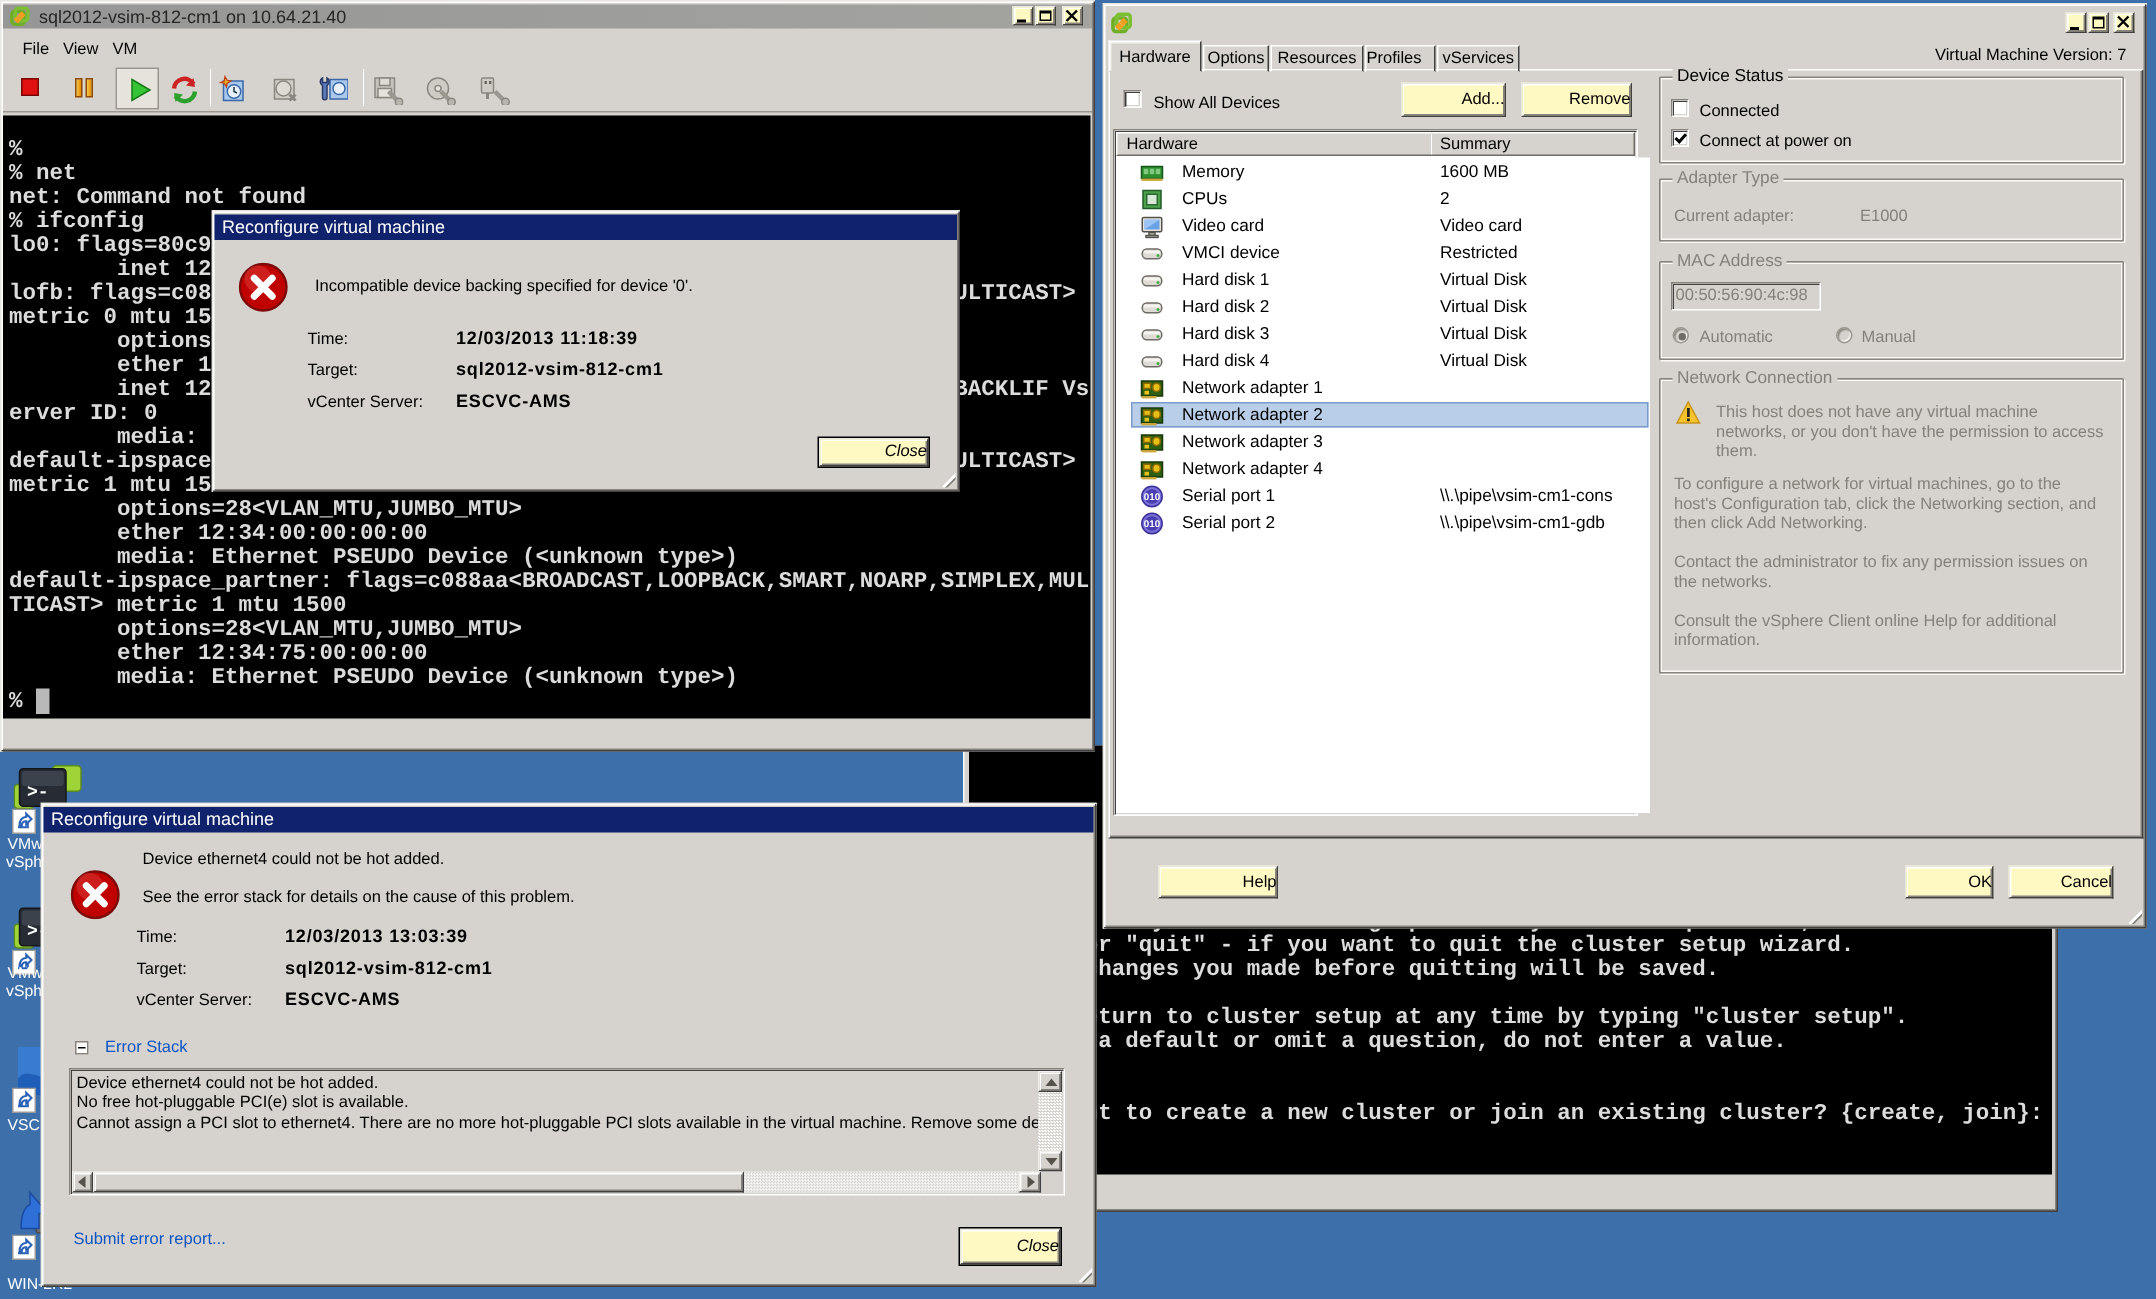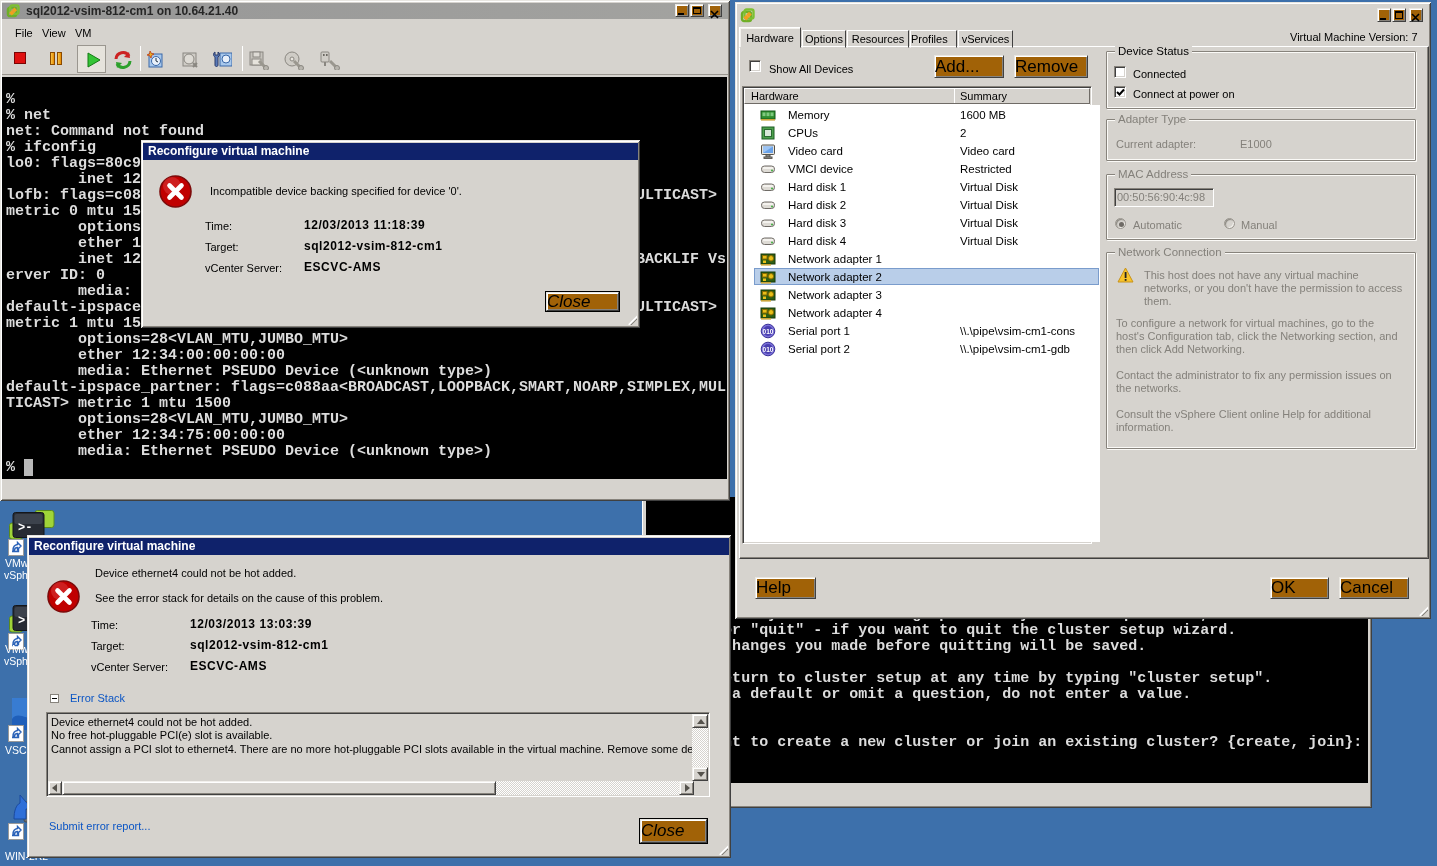--- a/index.html
+++ b/index.html
@@ -1,25 +1,25 @@
 <!DOCTYPE html>
 <html><head><meta charset="utf-8">
 <style>
 html,body{margin:0;padding:0}
 body{width:1437px;height:866px;overflow:hidden;position:relative;background:#3d70ab;
  font-family:"Liberation Sans",sans-serif;}
 *{box-sizing:border-box;-webkit-font-smoothing:antialiased}
 .abs{position:absolute}
 .win{position:absolute;background:#d6d3ce;
  box-shadow: inset 1px 1px 0 #e8e6e1, inset -1px -1px 0 #404040, inset 2px 2px 0 #fff, inset -2px -2px 0 #87837c;}
-.tbar{position:absolute;left:2px;right:2px;height:17px;color:#fff;font-weight:bold;font-size:12px;
+.tbar{position:absolute;left:2px;right:2px;height:17px;color:#fff;font-weight:normal;font-size:12px;
  background:#0f226b;line-height:15px;white-space:nowrap;overflow:hidden}
-.btn{position:absolute;background:#a16207;border:1px solid;border-color:#e9e7e2 #404040 #404040 #e9e7e2;
+.btn{position:absolute;background:#fef9c3;border:1px solid;border-color:#e9e7e2 #404040 #404040 #e9e7e2;
  box-shadow: inset 1px 1px 0 #fff, inset -1px -1px 0 #87837c;
- font-size:17px;color:#000;text-align:left}
+ font-size:11px;color:#000;text-align:right}
 .defbtn{outline:1px solid #000;font-style:italic;}
 .sunk{background:#fff;border:1px solid;border-color:#87837c #fff #fff #87837c;
  box-shadow: inset 1px 1px 0 #404040, inset -1px -1px 0 #d6d3ce;}
 .grp{position:absolute;border:1px solid #87837c;border-radius:1px;box-shadow:1px 1px 0 #fbfaf7, inset 1px 1px 0 #fbfaf7, inset -1px -1px 0 #fbfaf7;}
 .grplabel{position:absolute;top:-7px;left:8px;background:#d6d3ce;padding:0 3px;font-size:11.5px;line-height:13px}
 
 .mono{font-family:"Liberation Mono",monospace;font-weight:bold;font-size:15px;line-height:16px;color:#dcdcdc;white-space:pre}
 .t11{font-size:11px;line-height:13px;color:#000}
 .bv{font-size:12px !important;font-weight:bold;letter-spacing:0.55px}
 .grip{position:absolute;width:13px;height:13px;overflow:hidden}
@@ -393,21 +393,21 @@
   <svg class="abs" style="left:382px;top:265px" width="17" height="16" viewBox="0 0 17 16">
     <path d="M8.5,1 L16,15 L1,15 Z" fill="#f8c32a" stroke="#c8931a"></path>
     <rect x="7.7" y="5" width="1.8" height="6" fill="#222"></rect>
     <rect x="7.7" y="12" width="1.8" height="1.8" fill="#222"></rect>
   </svg>
   <div class="abs t11 gtx" style="left:409px;top:267px;line-height:12.8px">This host does not have any virtual machine<br>networks, or you don't have the permission to access<br>them.</div>
   <div class="abs t11 gtx" style="left:381px;top:367px;line-height:12.8px">Contact the administrator to fix any permission issues on<br>the networks.</div>
   <div class="abs t11 gtx" style="left:381px;top:315px;line-height:12.8px">To configure a network for virtual machines, go to the<br>host's Configuration tab, click the Networking section, and<br>then click Add Networking.</div>
   <div class="abs t11 gtx" style="left:381px;top:406px;line-height:12.8px">Consult the vSphere Client online Help for additional<br>information.</div>
 
-  <div class="btn" style="left:20px;top:575px;width:61px;height:22px;line-height:20px">Help</div>
+  <div class="btn" style="left:37px;top:575px;width:80px;height:22px;line-height:20px">Help</div>
   <div class="btn" style="left:535px;top:575px;width:59px;height:22px;line-height:20px">OK</div>
   <div class="btn" style="left:604px;top:575px;width:70px;height:22px;line-height:20px">Cancel</div>
   <div class="grip" style="right:3px;bottom:3px">
       <i style="left:2px;top:4px"></i>
       <i style="left:7px;top:9px"></i>
     </div>
 </div>
 
 <div class="win" style="left:141px;top:140px;width:499px;height:188px;z-index:5">
   <div class="tbar" style="top:3px;line-height:16px"><span style="margin-left:5px">Reconfigure virtual machine</span></div>

